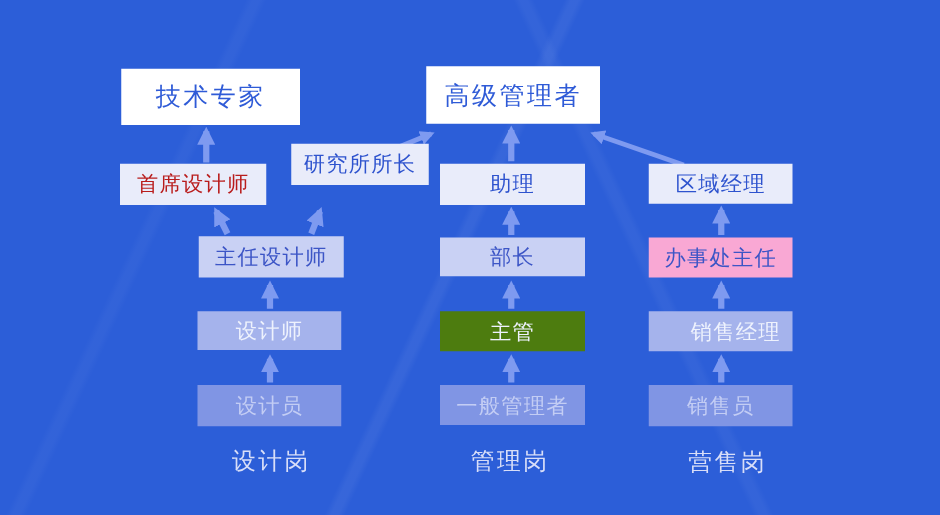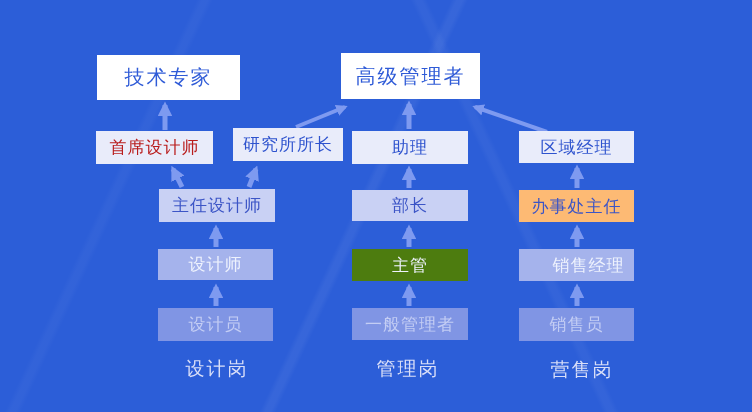--- a/index.html
+++ b/index.html
@@ -87,26 +87,26 @@
         <line x1="577" y1="247" x2="577" y2="228" stroke="#7e9af0" stroke-width="5" marker-end="url(#arrowhead)"></line>
         <line x1="216" y1="306" x2="216" y2="287" stroke="#7e9af0" stroke-width="5" marker-end="url(#arrowhead)"></line>
         <line x1="409" y1="306" x2="409" y2="287" stroke="#7e9af0" stroke-width="5" marker-end="url(#arrowhead)"></line>
         <line x1="577" y1="306" x2="577" y2="287" stroke="#7e9af0" stroke-width="5" marker-end="url(#arrowhead)"></line>
       </g>
   </svg>
   <div id="nodes-layer">
       <div class="node tier1" style="left: 97px; top: 55px; width: 143px; height: 45px; background: rgb(255, 255, 255); color: rgb(47, 91, 215);">技术专家</div>
       <div class="node tier1" style="left: 341px; top: 53px; width: 139px; height: 46px; background: rgb(255, 255, 255); color: rgb(47, 91, 215);">高级管理者</div>
       <div class="node tier2" style="left: 96px; top: 131px; width: 117px; height: 33px; background: rgb(233, 236, 250); color: #b91c1c;">首席设计师</div>
-      <div class="node tier2" style="left: 233px; top: 128px; width: 110px; height: 33px; background: rgb(233, 236, 250); color: rgb(46, 83, 206);">研究所所长</div>
+      <div class="node tier2" style="left: 233px; top: 115px; width: 110px; height: 33px; background: rgb(233, 236, 250); color: rgb(46, 83, 206);">研究所所长</div>
       <div class="node tier2" style="left: 352px; top: 131px; width: 116px; height: 33px; background: rgb(233, 236, 250); color: rgb(46, 83, 206);">助理</div>
       <div class="node tier2" style="left: 519px; top: 131px; width: 115px; height: 32px; background: rgb(233, 236, 250); color: rgb(46, 83, 206);">区域经理</div>
       <div class="node tier3" style="left: 159px; top: 189px; width: 116px; height: 33px; background: rgb(201, 209, 244); color: rgb(60, 85, 198);">主任设计师</div>
       <div class="node tier3" style="left: 352px; top: 190px; width: 116px; height: 31px; background: rgb(201, 209, 244); color: rgb(60, 85, 198);">部长</div>
-      <div class="node tier3" style="left: 519px; top: 190px; width: 115px; height: 32px; background: #fdba74; color: rgb(60, 85, 198);">办事处主任</div>
+      <div class="node tier3" style="left: 519px; top: 190px; width: 115px; height: 32px; background: #f9a8d4; color: rgb(60, 85, 198);">办事处主任</div>
       <div class="node tier4" style="left: 158px; top: 249px; width: 115px; height: 31px; background: rgb(165, 179, 236); color: rgb(238, 242, 253);">设计师</div>
       <div class="node tier4" style="left: 352px; top: 249px; width: 116px; height: 32px; background: #4d7c0f; color: rgb(238, 242, 253);">主管</div>
       <div class="node tier4" style="left: 519px; top: 249px; width: 115px; height: 32px; background: rgb(165, 179, 236); color: rgb(238, 242, 253); padding-left: 24px;">销售经理</div>
       <div class="node tier5" style="left: 158px; top: 308px; width: 115px; height: 33px; background: rgb(128, 149, 228); color: rgb(195, 205, 244);">设计员</div>
       <div class="node tier5" style="left: 352px; top: 308px; width: 116px; height: 32px; background: rgb(128, 149, 228); color: rgb(195, 205, 244);">一般管理者</div>
       <div class="node tier5" style="left: 519px; top: 308px; width: 115px; height: 33px; background: rgb(128, 149, 228); color: rgb(195, 205, 244);">销售员</div>
     </div>
   <div id="labels-layer">
       <div class="col-label" style="left: 217px; top: 358px; color: rgb(216, 222, 248);">设计岗</div>
       <div class="col-label" style="left: 408px; top: 358px; color: rgb(216, 222, 248);">管理岗</div>

